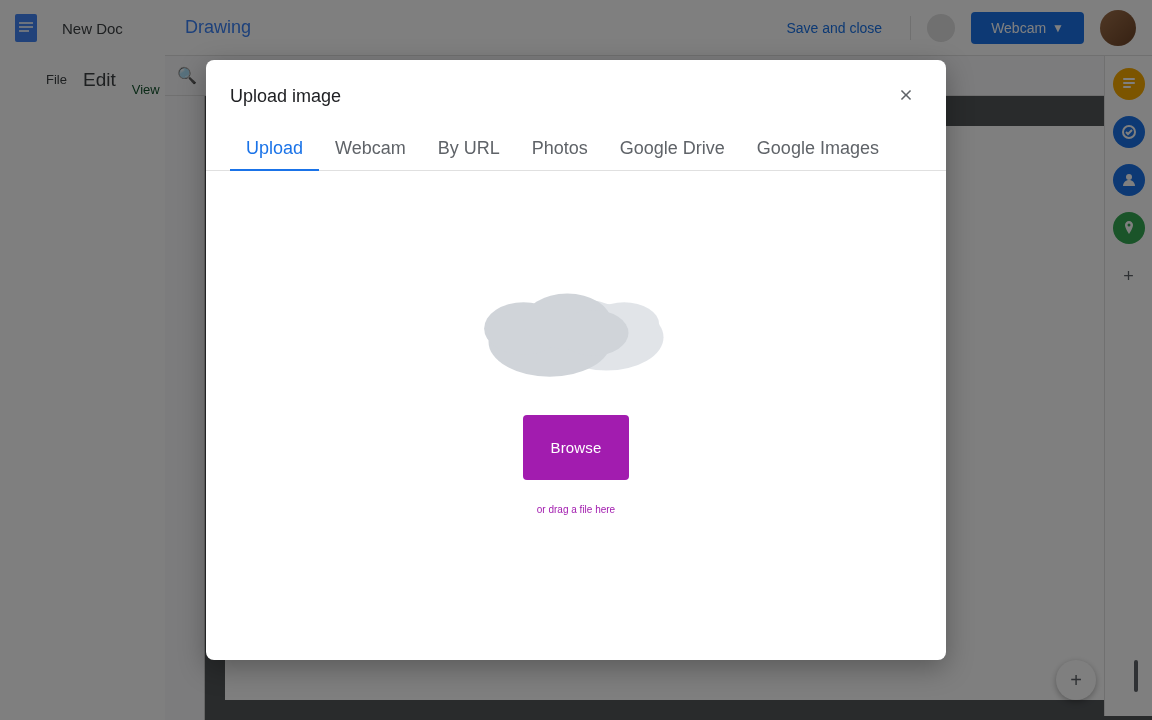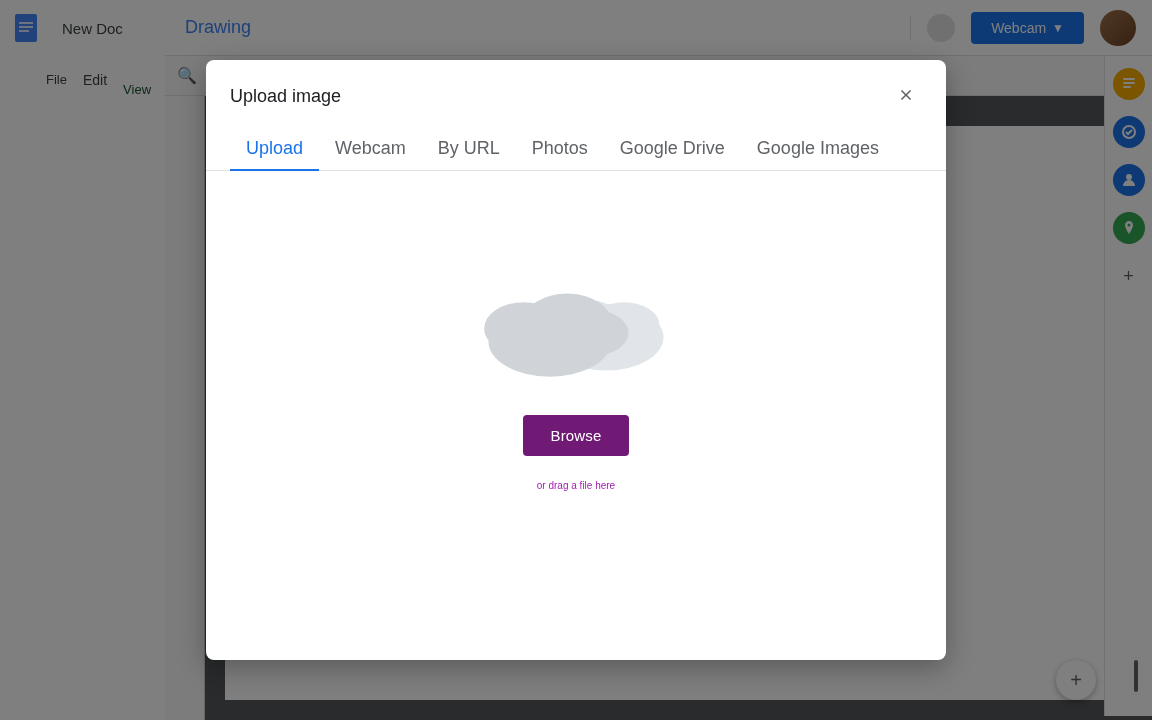--- a/index.html
+++ b/index.html
@@ -146,25 +146,25 @@
     }
 
     .cloud-svg {
       width: 220px;
       height: 140px;
       opacity: 0.85;
     }
 
     
     .browse-btn {
-      background: #701a75;
+      background: #a21caf;
       color: #fff;
       border: none;
       border-radius: 4px;
-      padding: 12px 28px;
+      padding: 24px 28px;
       font-size: 15px;
       font-weight: 500;
       cursor: pointer;
       letter-spacing: 0.01em;
     }
 
     .drag-text {
       font-size: 10px;
       color: #a21caf;
     }
@@ -279,30 +279,31 @@
         <rect width="22" height="28" rx="2" fill="#4285f4"></rect>
         <rect x="4" y="8" width="14" height="2" fill="white" opacity="0.8"></rect>
         <rect x="4" y="12" width="14" height="2" fill="white" opacity="0.8"></rect>
         <rect x="4" y="16" width="10" height="2" fill="white" opacity="0.8"></rect>
       </svg>
     </div>
     <span style="font-size:15px;color:#3c4043;">New Doc</span>
   </div>
   <div style="padding:4px 8px;display:flex;align-items:center;gap:4px;">
     <span style="font-size:13px;color:#3c4043;padding:2px 6px;margin-left:32px;">File</span>
-    <span style="font-size:14px;color:#3c4043;padding:2px 6px;">Edit</span>
+    <span style="font-size:19px;color:#3c4043;padding:2px 6px;">Edit</span>
     <span style="font-size:13px;color:#14532d;padding:2px 6px;margin-top:20px;">View</span>
   </div>
 </div>
 
 <div class="drawing-window">
 
   <div class="drawing-window-header">
     <span style="font-size:18px;color:#3b82f6;font-weight:400;margin-left:4px;">Drawing</span>
     <div style="margin-left:auto;display:flex;align-items:center;gap:16px;">
+      <button style="background:transparent;border:none;color:#1a73e8;font-size:14px;font-weight:500;cursor:pointer;padding:8px 12px;">Save and close</button>
       <div style="width:1px;height:24px;background:#e0e0e0;"></div>
       <div style="width:28px;height:28px;background:#e0e0e0;border-radius:50%;cursor:pointer;"></div>
       <button style="background:#1a73e8;color:#fff;border:none;border-radius:4px;padding:8px 20px;font-size:14px;cursor:pointer;display:flex;align-items:center;gap:6px;">
         <span>Webcam</span>
         <span style="font-size:12px;">▼</span>
       </button>
       <div style="width:36px;height:36px;border-radius:50%;background:#8b6914;overflow:hidden;cursor:pointer;">
         <div style="width:100%;height:100%;background:linear-gradient(135deg,#a0704a,#6b4226);"></div>
       </div>
     </div>

